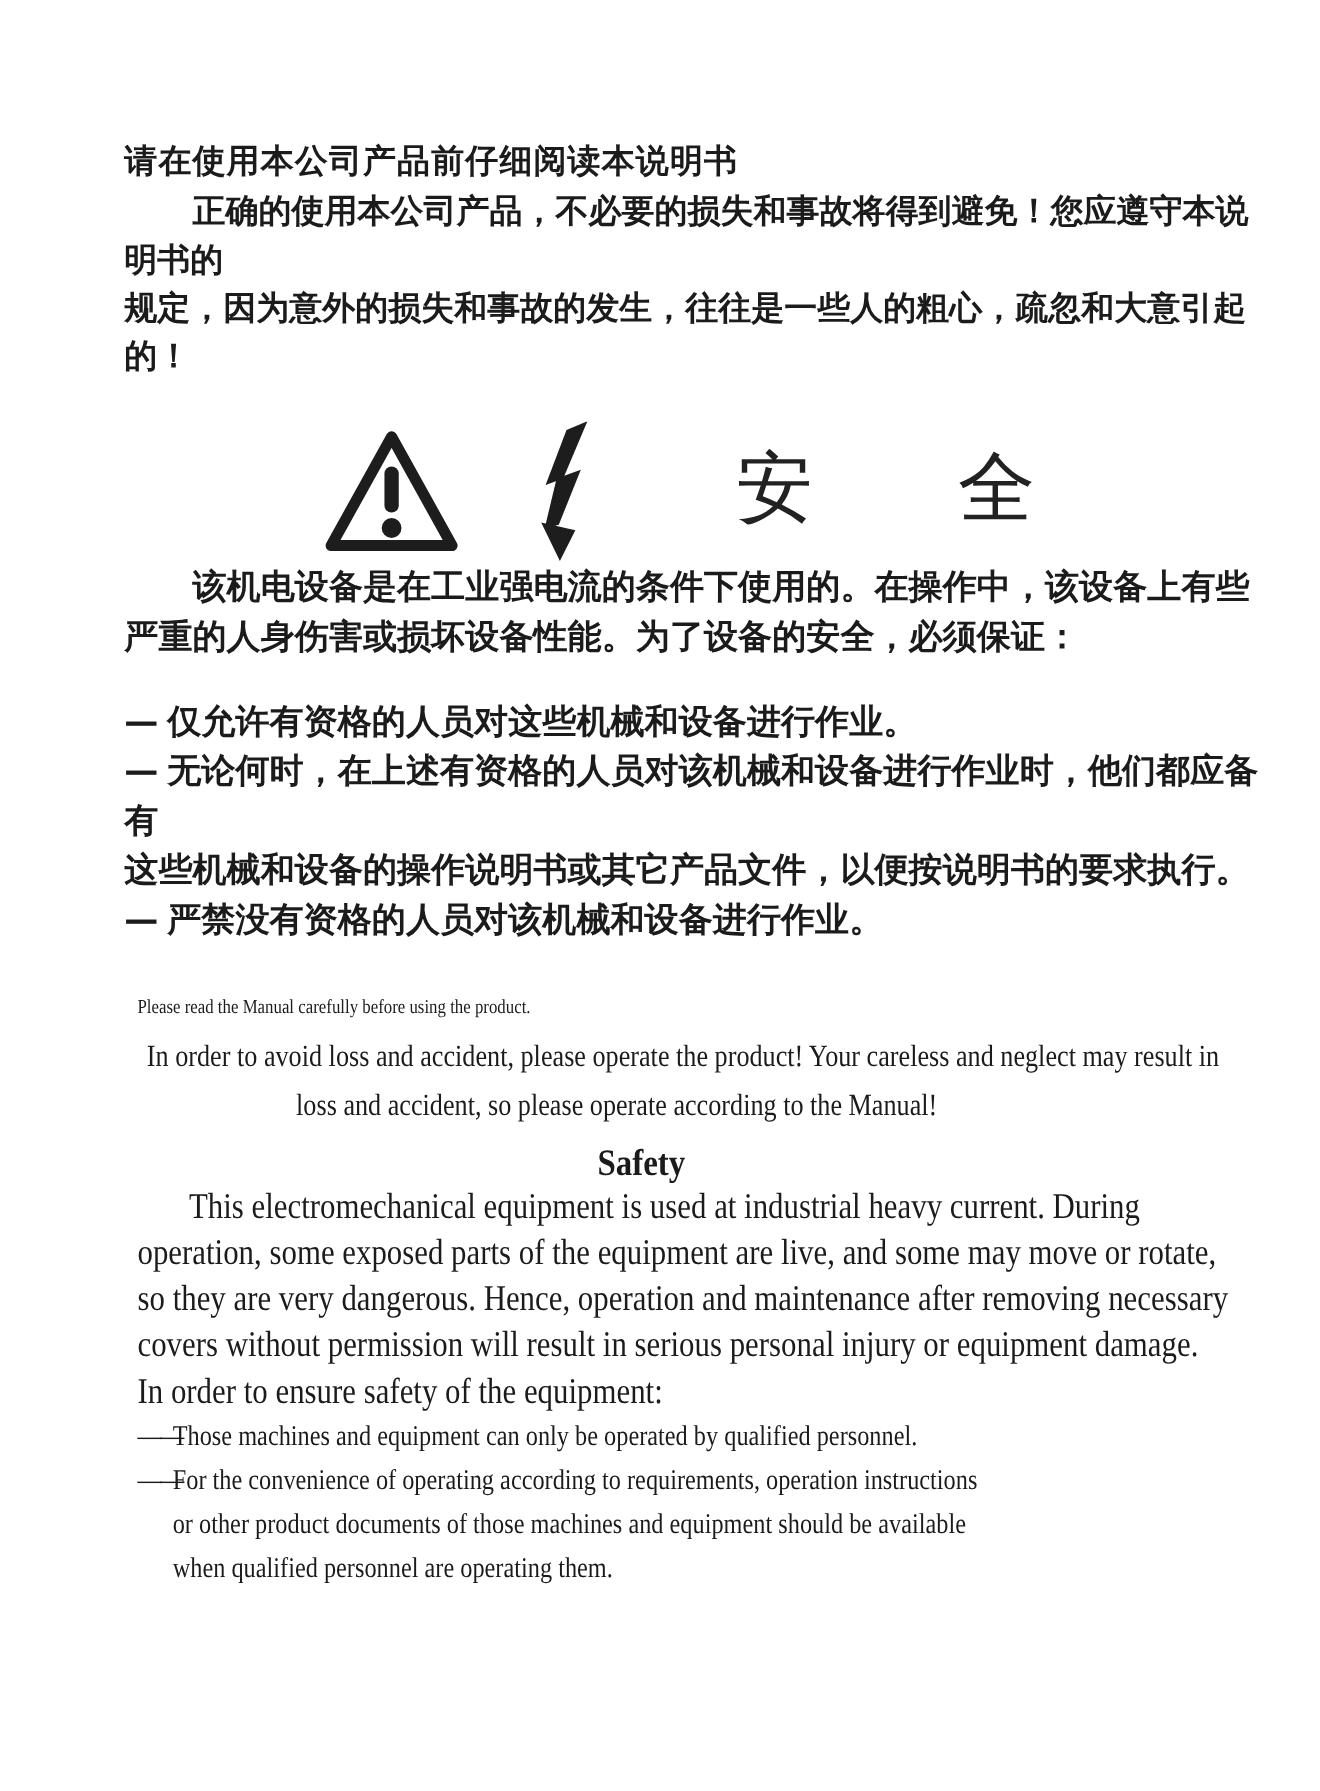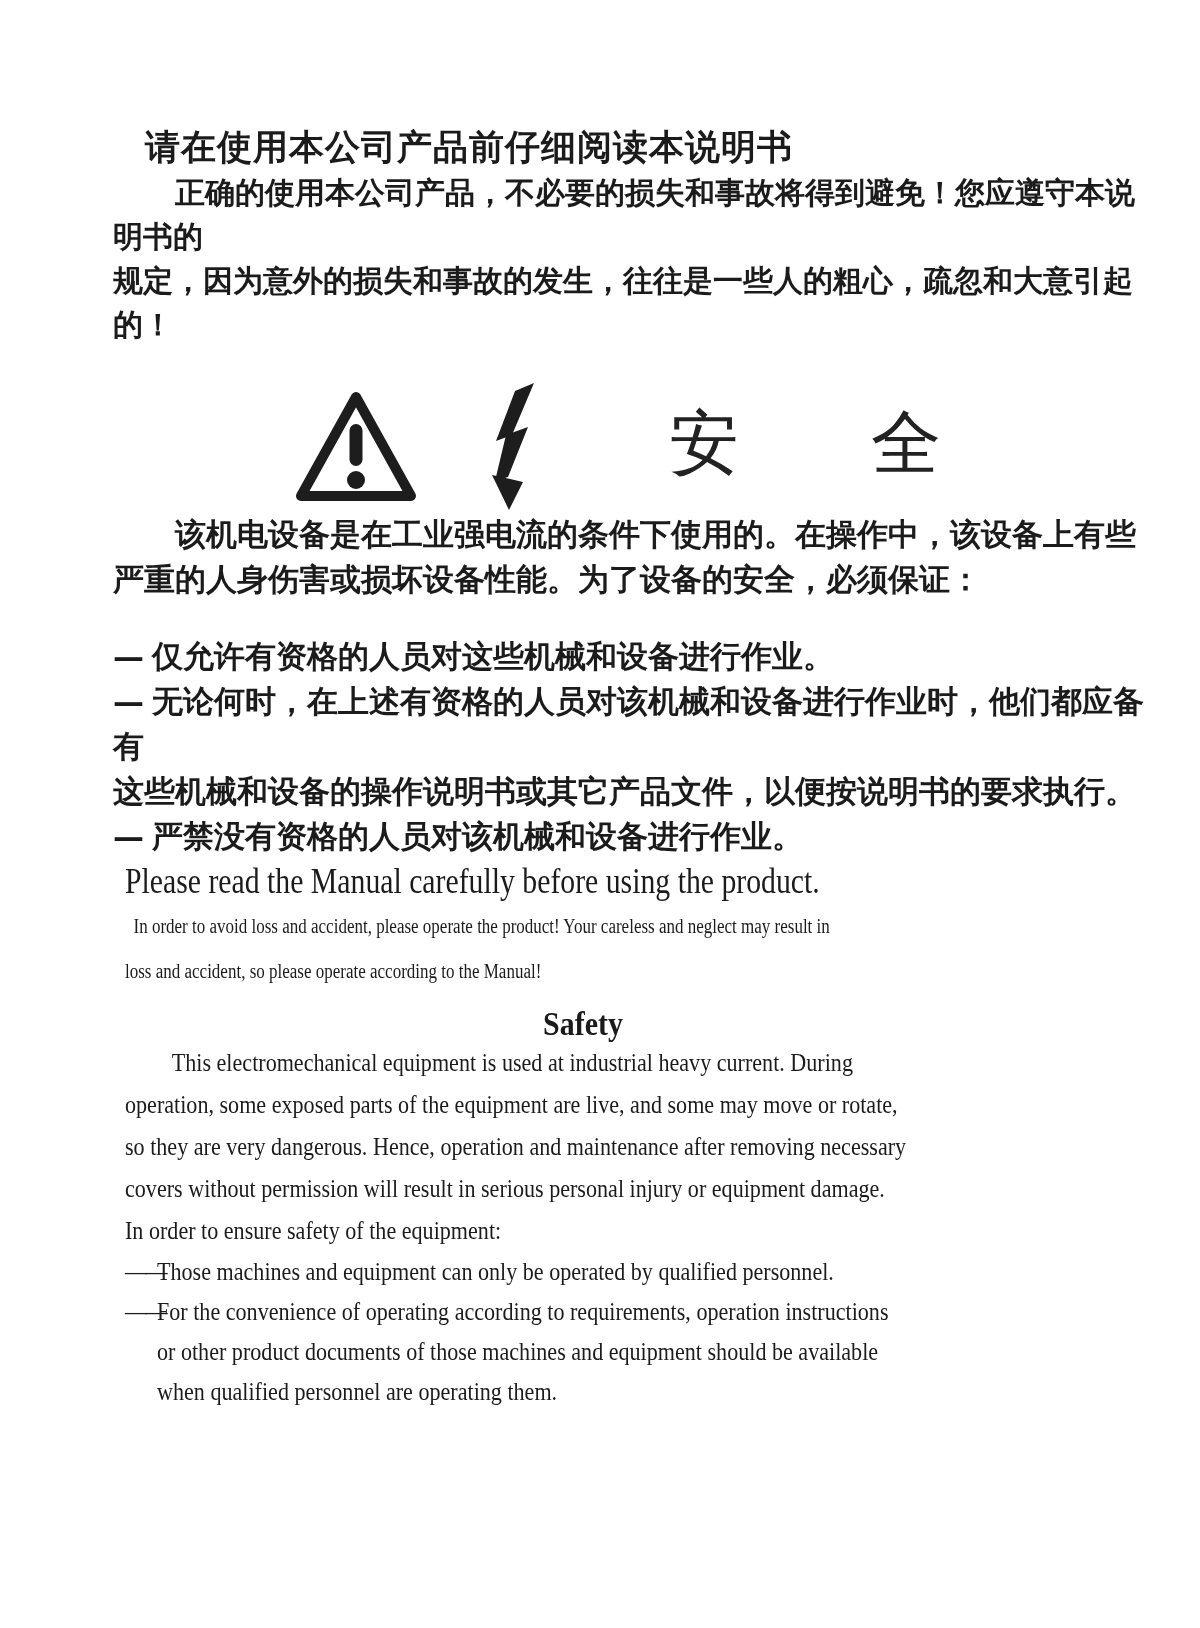--- a/index.html
+++ b/index.html
@@ -8,23 +8,22 @@
     background:#ffffff;
     color:#1b1b1b;
     font-family:"Liberation Serif", serif;
     overflow:hidden;
   }
   .page { padding:131px 50px 0 113px; }
 
   
   .zh { font-family:"DejaVu Sans", sans-serif; }
   .zh-title {
-    font-size:35px; font-weight:700; line-height:32px;
+    font-size:30px; font-weight:700; line-height:32px;
     letter-spacing:1px;
-    margin-left:32px;
   }
   .zh-intro { margin-top:8px; font-size:30px; font-weight:700; line-height:44px; }
   .zh-intro .line:first-child { text-indent:62px; }
 
   .icon-row { position:relative; height:130px; margin-top:35px; }
   .tri  { position:absolute; left:179px; top:6px; }
   .bolt { position:absolute; left:377px; top:1px; }
   .safe-char {
     position:absolute; top:26px;
     font-family:"DejaVu Serif", serif;
@@ -40,32 +39,32 @@
   .zh-bullets { font-size:31px; font-weight:600; line-height:45px;margin-top:32px; }
   .zh-dash { font-weight:700; margin-right:10px; letter-spacing:-2px; }
 
   
   .en { margin-left:12px; }
   .en .line {
     white-space:nowrap;
     transform:scaleX(0.85);
     transform-origin:0 50%;
   }
-  .en-read  { font-size:35px; line-height:45px; }
-  .en-avoid { font-size:20px; line-height:45px; }
+  .en-read  { margin-top:34px; font-size:18px; line-height:45px; }
+  .en-avoid { font-size:28px; line-height:45px;text-align:center; }
   .en-avoid .line:first-child { text-indent:10px; }
 
   .en-heading {
     margin:12px 0 0 -12px; width:940px;
     font-size:34px; font-weight:700; line-height:36px;
     text-align:center;
     transform:scaleX(0.88);
     transform-origin:50% 50%;
   }
-  .en-body { font-size:26px; line-height:42px; }
+  .en-body { font-size:33px; line-height:42px; }
   .en-body .line:first-child { text-indent:55px; }
 
   .en-bullets { font-size:26px; line-height:40px; }
   .en-bullet  { position:relative; padding-left:32px; }
   .en-dash {
     position:absolute; left:0; top:0;
     line-height:40px; letter-spacing:-2px;
   }
 
   svg .ink { fill:#1d1d1d; }

